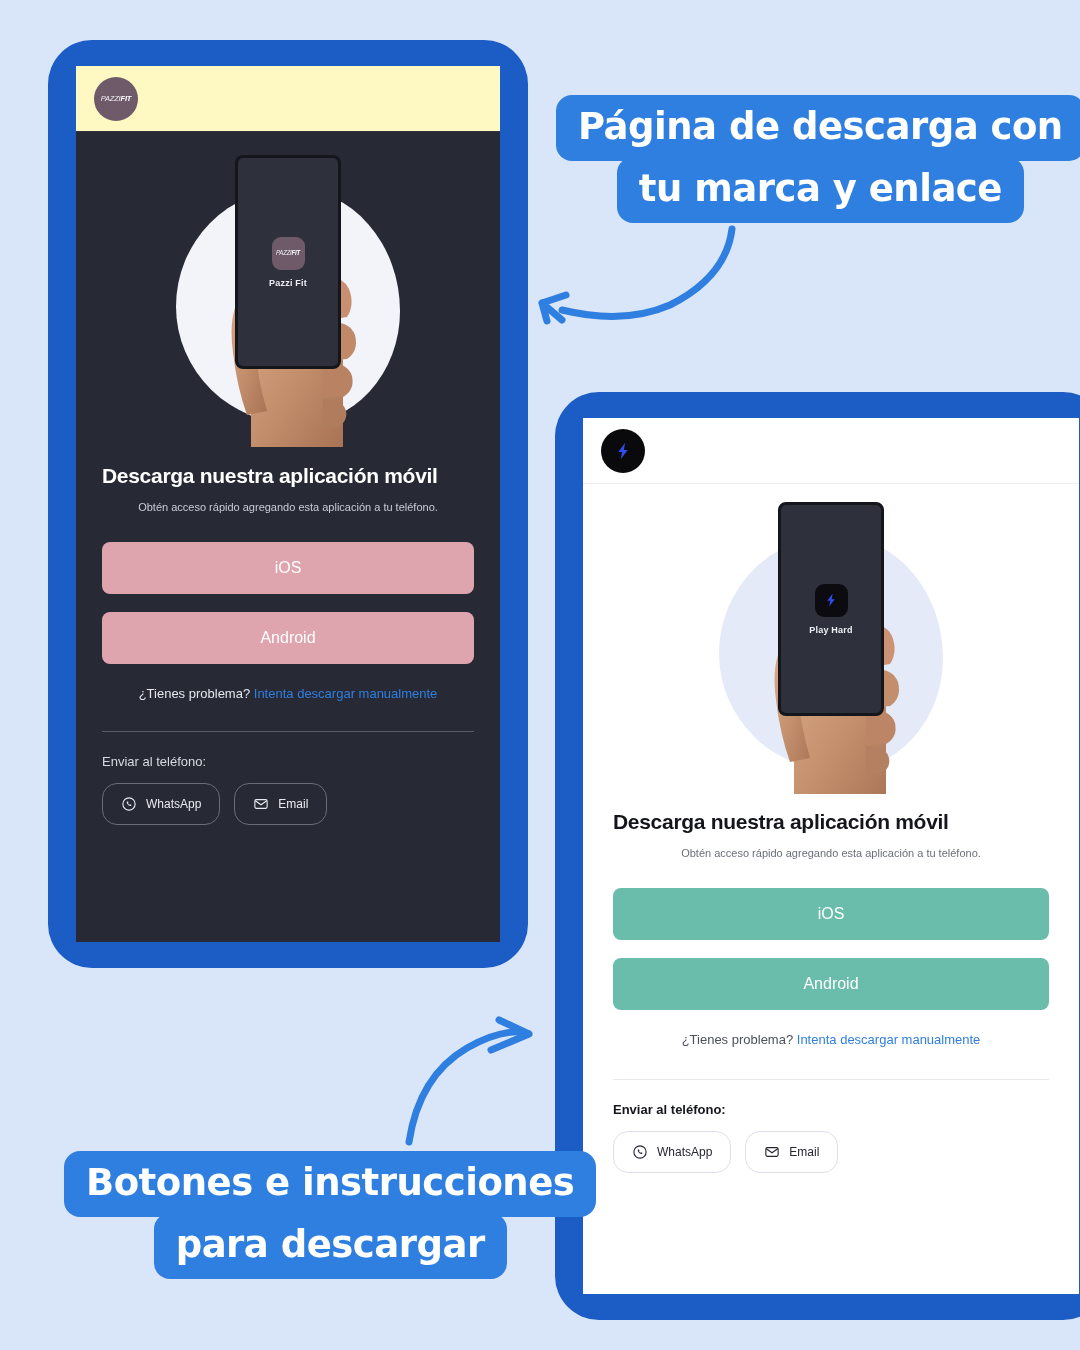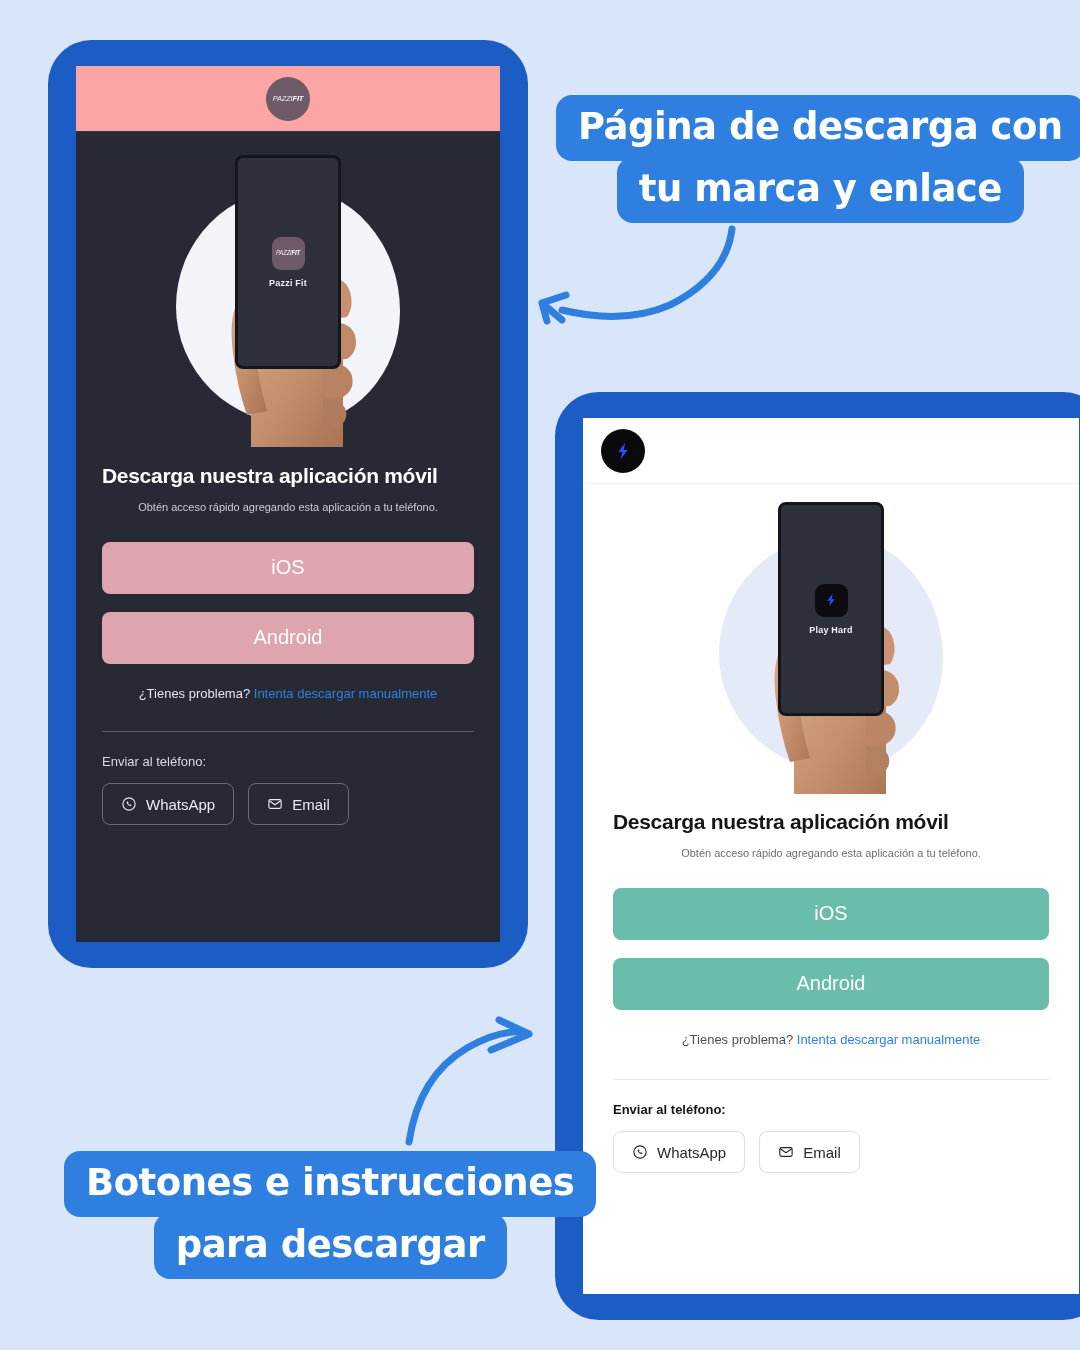--- a/index.html
+++ b/index.html
@@ -38,21 +38,21 @@
 
   
   .app-header {
     height: 66px;
     flex: 0 0 66px;
     display: flex;
     align-items: center;
     padding: 0 18px;
     position: relative;
   }
-  .app-header.dark  { background: #fca5a5; border-bottom: 1px solid #31343f; justify-content: center; }
+  .app-header.dark  { background: #fef9c3; border-bottom: 1px solid #31343f; }
   .app-header.light { background: #ffffff; border-bottom: 1px solid #eceef2; }
 
   .brand-badge {
     width: 44px; height: 44px;
     border-radius: 50%;
     display: flex; align-items: center; justify-content: center;
     overflow: hidden;
   }
   .brand-badge.pazzi { background: #6e5a69; }
   .brand-badge.play  { background: #0a0a0c; }
@@ -147,21 +147,21 @@
   }
   .subtitle.dark  { color: #c9ccd6; }
   .subtitle.light { color: #6b6f7a; }
 
   .store-btn {
     height: 52px;
     border-radius: 8px;
     display: flex;
     align-items: center;
     justify-content: center;
-    font-size: 20px;
+    font-size: 16px;
     color: #ffffff;
     cursor: pointer;
   }
   .store-btn.pink { background: #dfa5ae; }
   .store-btn.teal { background: #6abcab; }
   .store-btn.first { margin-top: 26px; }
   .store-btn.second { margin-top: 18px; }
 
   .manual-line {
     text-align: center;
@@ -179,26 +179,26 @@
   .divider.light { background: #e7e9ee; margin-top: 30px; }
 
   .send-block { padding-top: 22px; }
   .send-label { font-size: 13px; margin-bottom: 14px; }
   .send-label.dark  { color: #d8dae1; }
   .send-label.light { color: #15161c; font-weight: 700; }
 
   .chip-row { display: flex; gap: 14px; }
   .chip {
     height: 42px;
-    border-radius: 8px;
+    border-radius: 15px;
     display: flex;
     align-items: center;
     gap: 9px;
     padding: 0 18px;
-    font-size: 15px;
+    font-size: 12px;
     cursor: pointer;
   }
   .chip.dark  { border: 1px solid #6a6d77; color: #e8eaef; background: transparent; }
   .chip.light { border: 1px solid #dcdfe5; color: #25272e; background: #ffffff; }
 
   
   .callout {
     position: absolute;
     display: flex;
     flex-direction: column;

